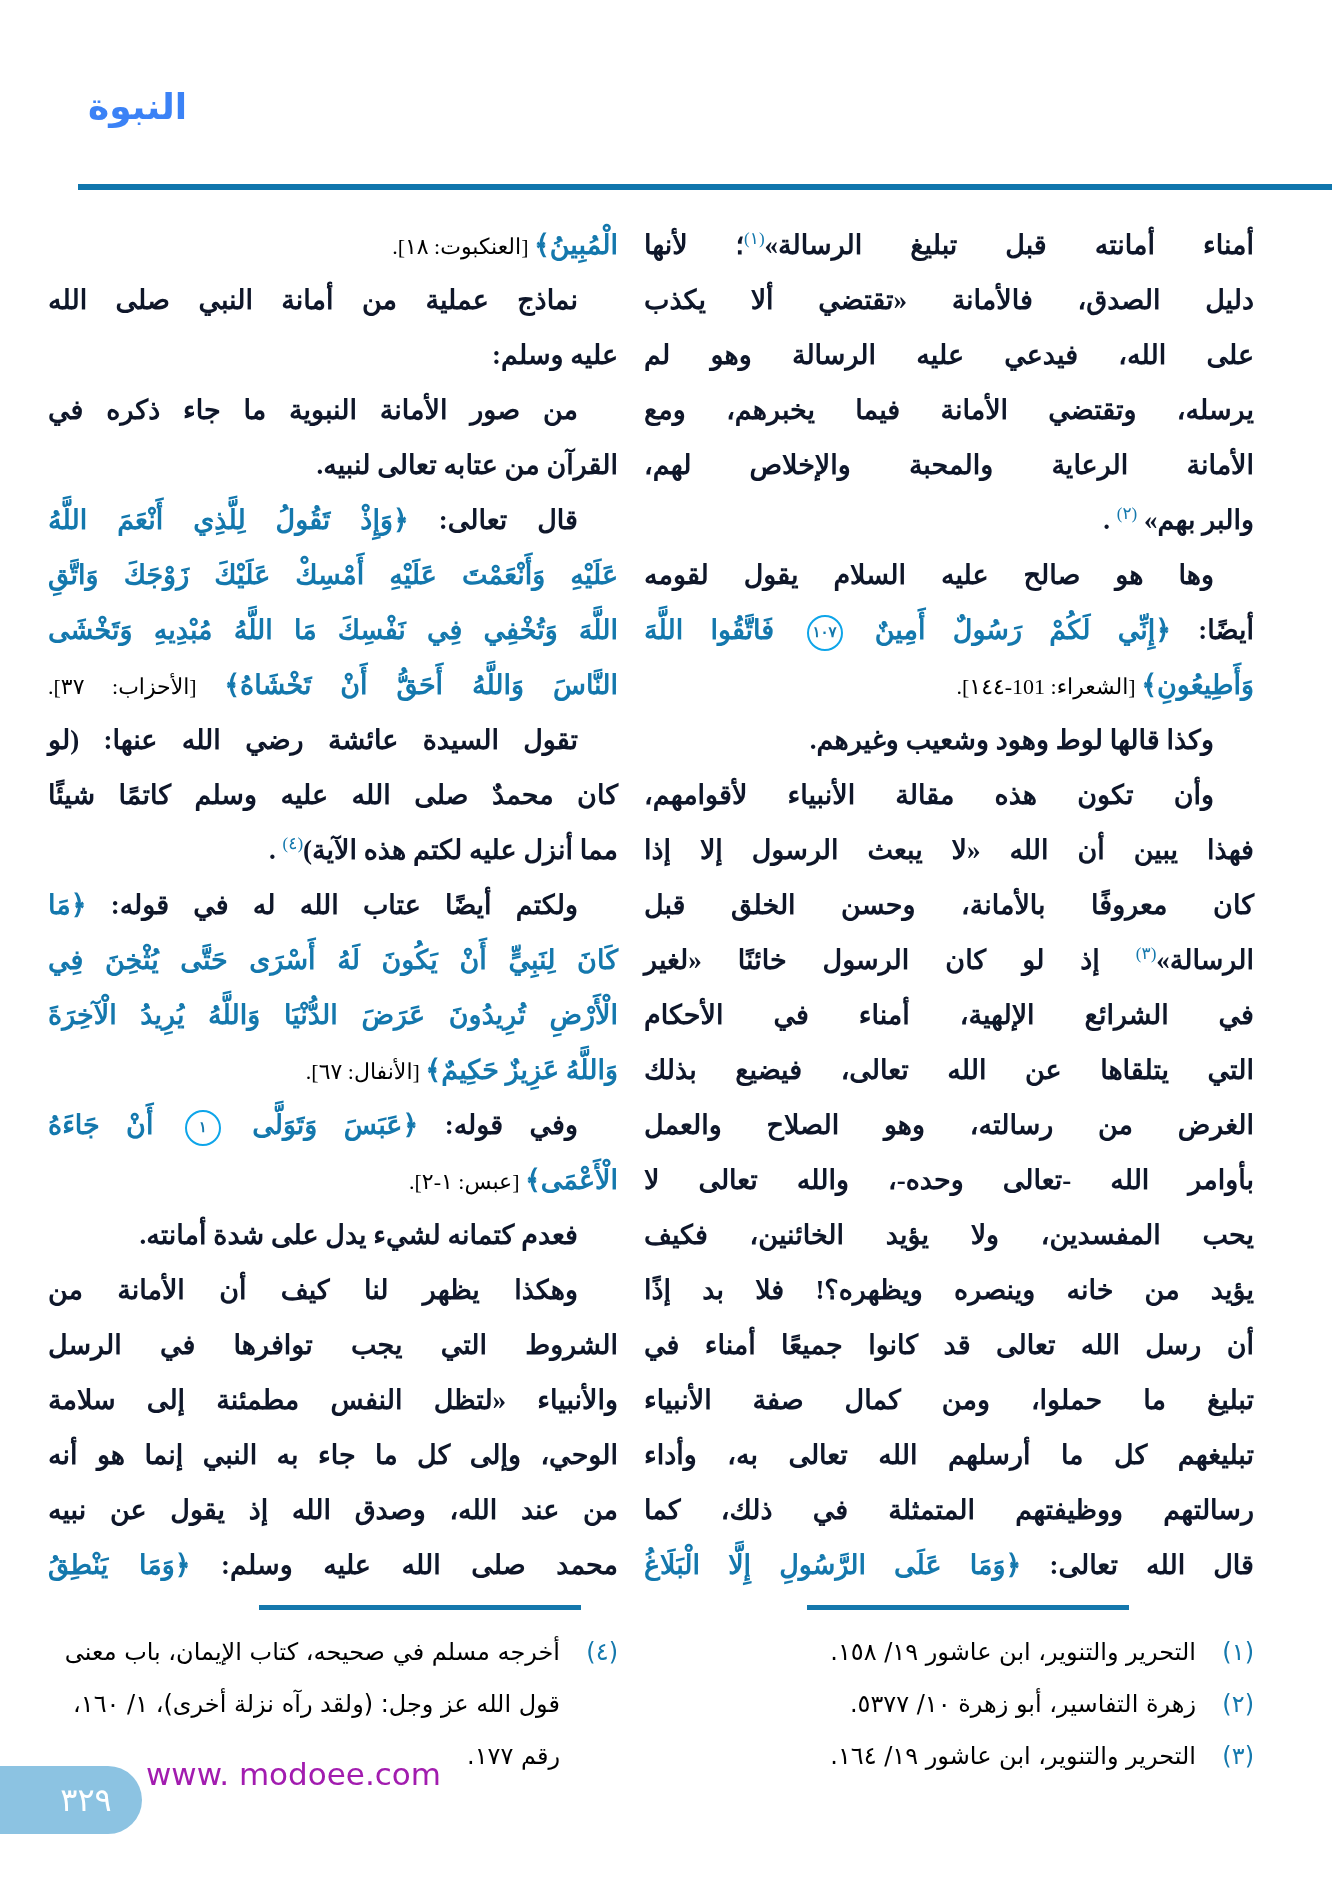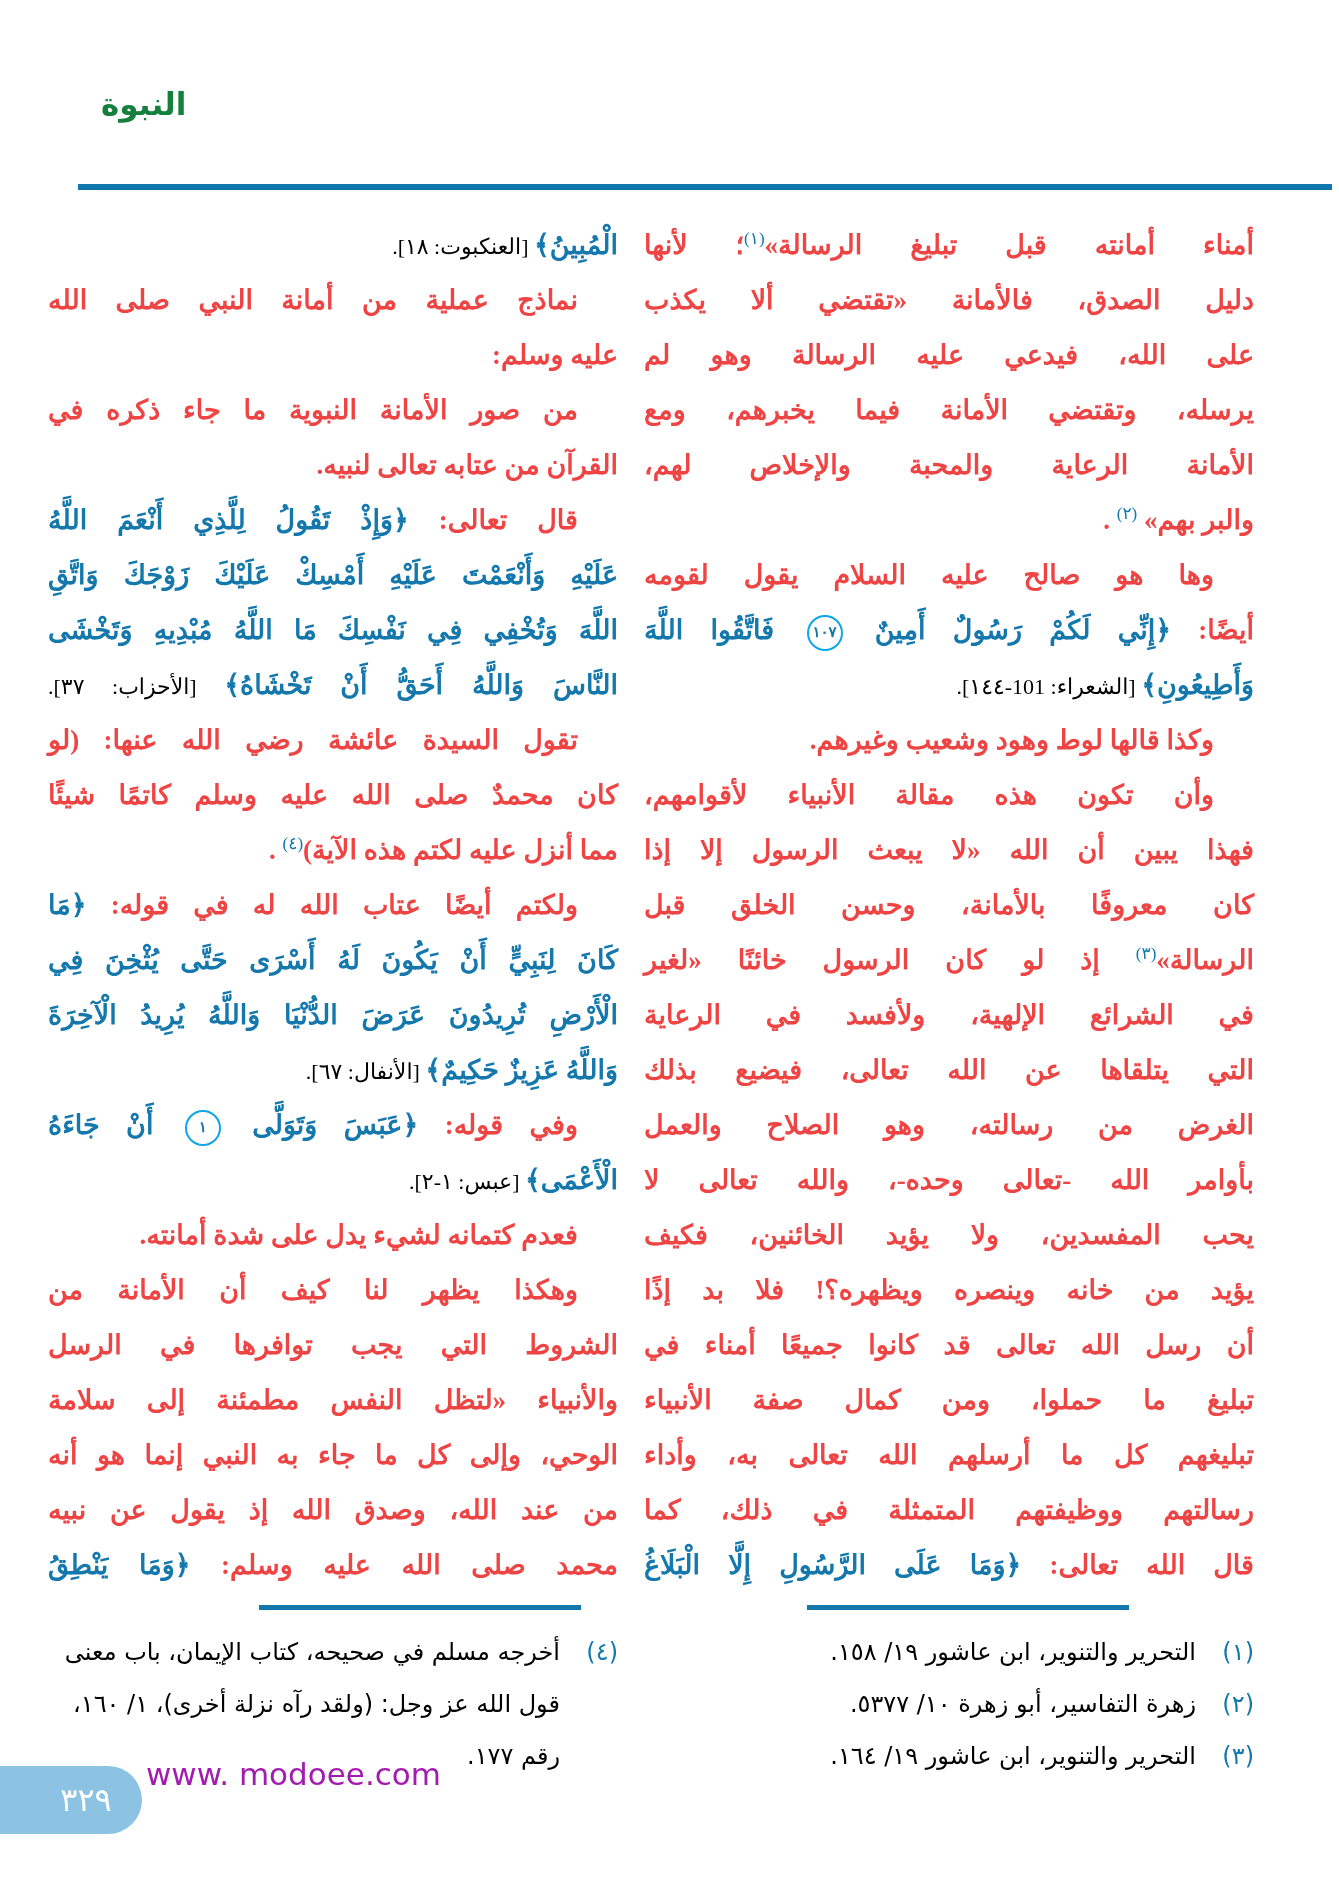--- a/index.html
+++ b/index.html
@@ -7,22 +7,22 @@
     position:relative;
     width:1339px;height:1890px;
     margin:0 auto;
     background:#ffffff;
     overflow:hidden;
     font-family:"DejaVu Sans", sans-serif;
     direction:rtl;
   }
   
   .page-header-title{
-    position:absolute;left:101px;top:86px;
-    font-size:31px;font-weight:700;color:#15803d;
+    position:absolute;left:88px;top:86px;
+    font-size:36px;font-weight:700;color:#3b82f6;
   }
   .header-rule{
     position:absolute;left:78px;top:184px;width:1254px;height:6px;
     background:#1076ad;
   }
   
   .columns{
     position:absolute;top:218px;left:49px;right:85px;
     display:flex;direction:rtl;gap:26px;
   }
@@ -31,21 +31,21 @@
   .col-left{width:570px;}
   .line{
     height:55px;line-height:55px;
     font-size:27px;font-weight:700;color:#000;
     text-align:justify;text-align-last:justify;
     white-space:nowrap;
     font-family:Liberation Serif, serif;
   }
   .line.end{text-align-last:right;}
   .line.indent{padding-right:40px;}
-  .line span.b{color:#ef4444;}
+  .line span.b{color:#0f172a;}
   .line span.q{color:#1478ad;}
   .line span.c{color:#000;font-weight:400;font-size:22px;}
   .line span.fn{
     color:#1478ad;font-weight:400;font-size:17px;
     vertical-align:super;line-height:0;
   }
   .line span.vn{
     display:inline-flex;align-items:center;justify-content:center;
     width:36px;height:36px;box-sizing:border-box;
     border:2px solid #0ea5e9;border-radius:50%;
@@ -99,21 +99,21 @@
           <div class="line"><span class="b">الأمانة الرعاية والمحبة والإخلاص لهم،</span></div>
           <div class="line end"><span class="b">والبر بهم» </span><span class="fn">(٢)</span><span class="b"> .</span></div>
           <div class="line indent"><span class="b">وها هو صالح عليه السلام يقول لقومه</span></div>
           <div class="line"><span class="b">أيضًا: </span><span class="q">﴿إِنِّي لَكُمْ رَسُولٌ أَمِينٌ </span><span class="vn">١٠٧</span><span class="q"> فَاتَّقُوا اللَّهَ</span></div>
           <div class="line end"><span class="q">وَأَطِيعُونِ﴾</span><span class="c"> [الشعراء: 101-١٤٤].</span></div>
           <div class="line end indent"><span class="b">وكذا قالها لوط وهود وشعيب وغيرهم.</span></div>
           <div class="line indent"><span class="b">وأن تكون هذه مقالة الأنبياء لأقوامهم،</span></div>
           <div class="line"><span class="b">فهذا يبين أن الله «لا يبعث الرسول إلا إذا</span></div>
           <div class="line"><span class="b">كان معروفًا بالأمانة، وحسن الخلق قبل</span></div>
           <div class="line"><span class="b">الرسالة»</span><span class="fn">(٣)</span><span class="b"> إذ لو كان الرسول خائنًا «لغير</span></div>
-          <div class="line"><span class="b">في الشرائع الإلهية، ولأفسد في الرعاية</span></div>
+          <div class="line"><span class="b">في الشرائع الإلهية، أمناء في الأحكام</span></div>
           <div class="line"><span class="b">التي يتلقاها عن الله تعالى، فيضيع بذلك</span></div>
           <div class="line"><span class="b">الغرض من رسالته، وهو الصلاح والعمل</span></div>
           <div class="line"><span class="b">بأوامر الله -تعالى وحده-، والله تعالى لا</span></div>
           <div class="line"><span class="b">يحب المفسدين، ولا يؤيد الخائنين، فكيف</span></div>
           <div class="line"><span class="b">يؤيد من خانه وينصره ويظهره؟! فلا بد إذًا</span></div>
           <div class="line"><span class="b">أن رسل الله تعالى قد كانوا جميعًا أمناء في</span></div>
           <div class="line"><span class="b">تبليغ ما حملوا، ومن كمال صفة الأنبياء</span></div>
           <div class="line"><span class="b">تبليغهم كل ما أرسلهم الله تعالى به، وأداء</span></div>
           <div class="line"><span class="b">رسالتهم ووظيفتهم المتمثلة في ذلك، كما</span></div>
           <div class="line"><span class="b">قال الله تعالى: </span><span class="q">﴿وَمَا عَلَى الرَّسُولِ إِلَّا الْبَلَاغُ</span></div>

